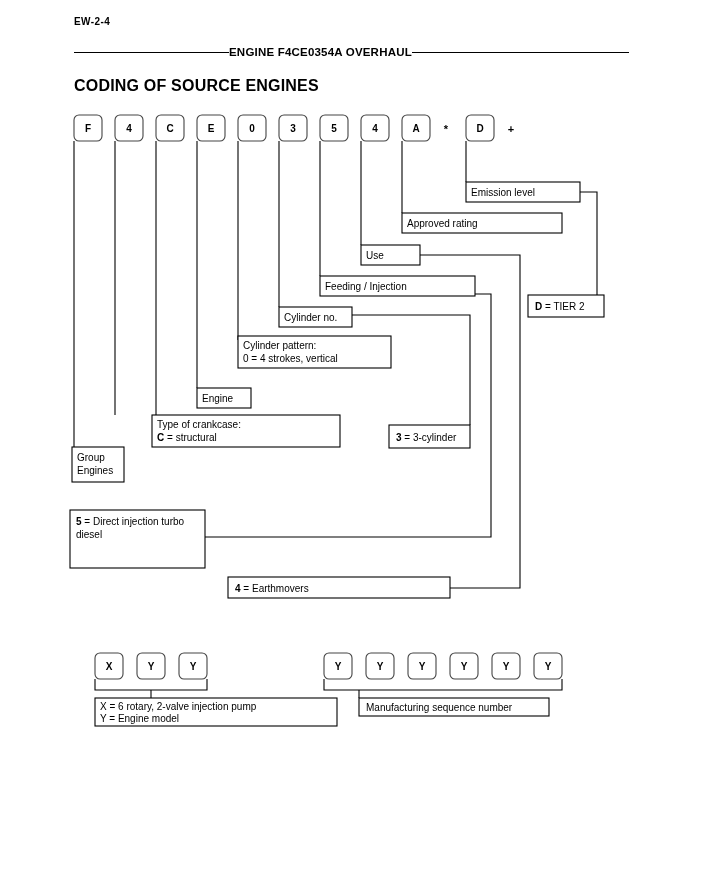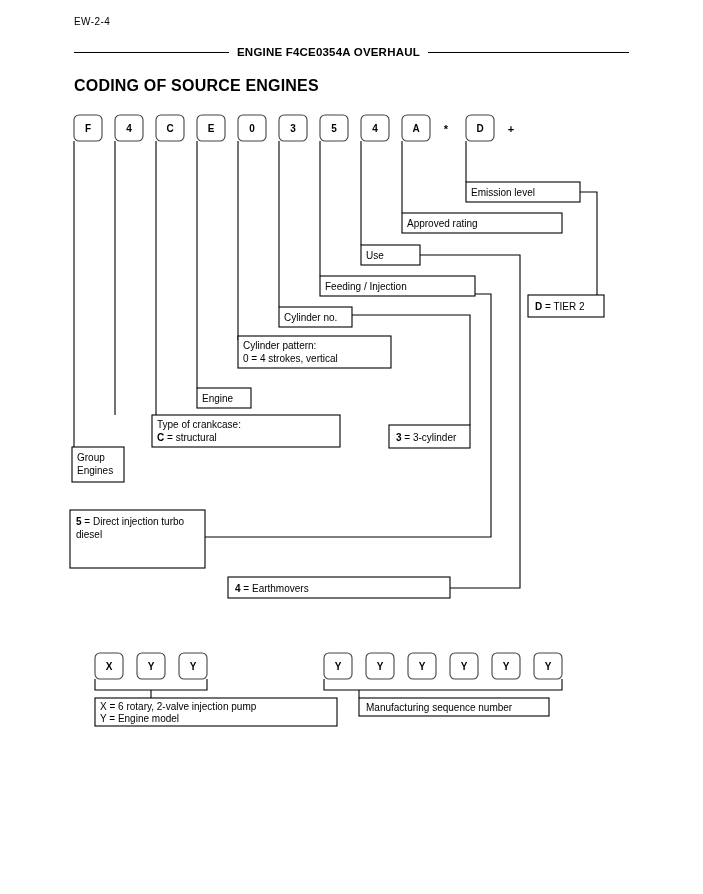--- a/index.html
+++ b/index.html
@@ -6,25 +6,25 @@
   html,body{margin:0;padding:0;background:#ffffff;}
   body{
     width:703px;height:894px;position:relative;overflow:hidden;
     font-family:"Liberation Sans",sans-serif;color:#000;
   }
   .page{position:absolute;inset:0;}
 
   
   #page-code{
     position:absolute;left:74px;top:16px;
-    font-size:10px;font-weight:normal;letter-spacing:.4px;
+    font-size:10px;font-weight:bold;letter-spacing:.4px;
   }
   #title-rule{
     position:absolute;left:74px;top:44px;width:555px;height:16px;
-    display:flex;align-items:center;gap:8px;
+    display:flex;align-items:center;gap:0;
   }
   #title-rule .rule{flex:1 1 auto;height:0;border-top:1.6px solid #000;}
   #title-rule .rule.left{flex:0 0 155px;}
   #doc-title{
     font-size:11.5px;font-weight:bold;white-space:nowrap;letter-spacing:.2px;
   }
   #section-title{
     position:absolute;left:74px;top:77px;
     font-size:16px;font-weight:bold;letter-spacing:.2px;
   }

